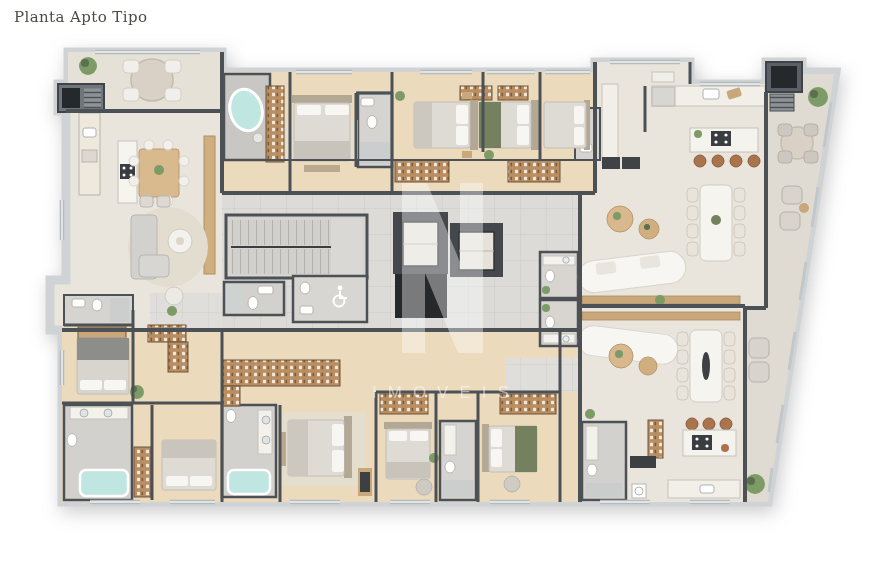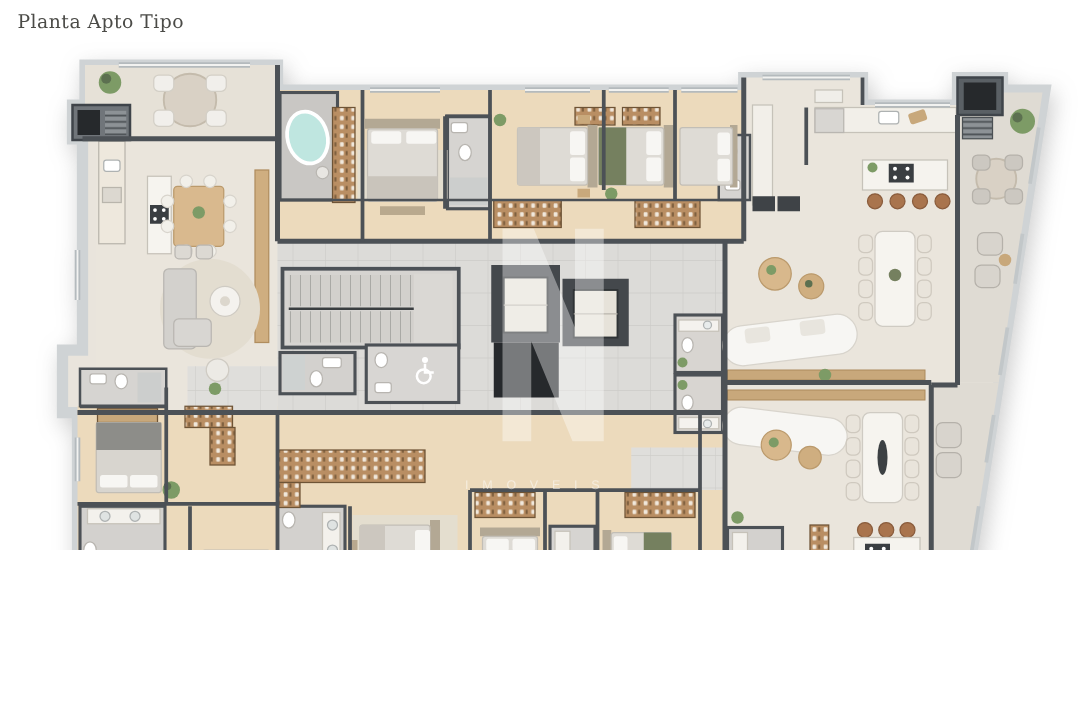--- a/index.html
+++ b/index.html
@@ -1,25 +1,25 @@
 <!DOCTYPE html>
 <html><head>
 <meta charset="utf-8">
 <style>
   html,body{margin:0;padding:0;background:#fff;}
-  .page{position:relative;width:870px;height:440px;background:#ffffff;overflow:hidden;
+  .page{position:relative;width:870px;height:580px;background:#ffffff;overflow:hidden;
         font-family:"Liberation Sans",sans-serif;}
   .page-title{position:absolute;left:14px;top:8px;font-family:"DejaVu Serif",serif;
         font-size:15px;color:#4b4b47;letter-spacing:.4px;}
   .plan-wrap{position:absolute;inset:0;}
   svg.plan{position:absolute;left:0;top:0;}
   .bldg{filter:drop-shadow(3px 6px 9px rgba(90,90,88,.30));}
   .wm-brand{position:absolute;left:328px;top:327px;font-size:27px;font-weight:400;
         letter-spacing:36px;color:rgba(255,255,255,.55);white-space:nowrap;}
-  .wm-tagline{position:absolute;left:372px;top:383px;font-size:10px;
+  .wm-tagline{position:absolute;left:372px;top:383px;font-size:17px;
         letter-spacing:11px;color:rgba(255,255,255,.5);white-space:nowrap;text-align:center;}
 </style>
 </head>
 <body>
 
 <div class="page">
   <div class="page-title">Planta Apto Tipo</div>
 
   <div class="plan-wrap">
   <svg class="plan" width="870" height="580" viewBox="0 0 870 580">

